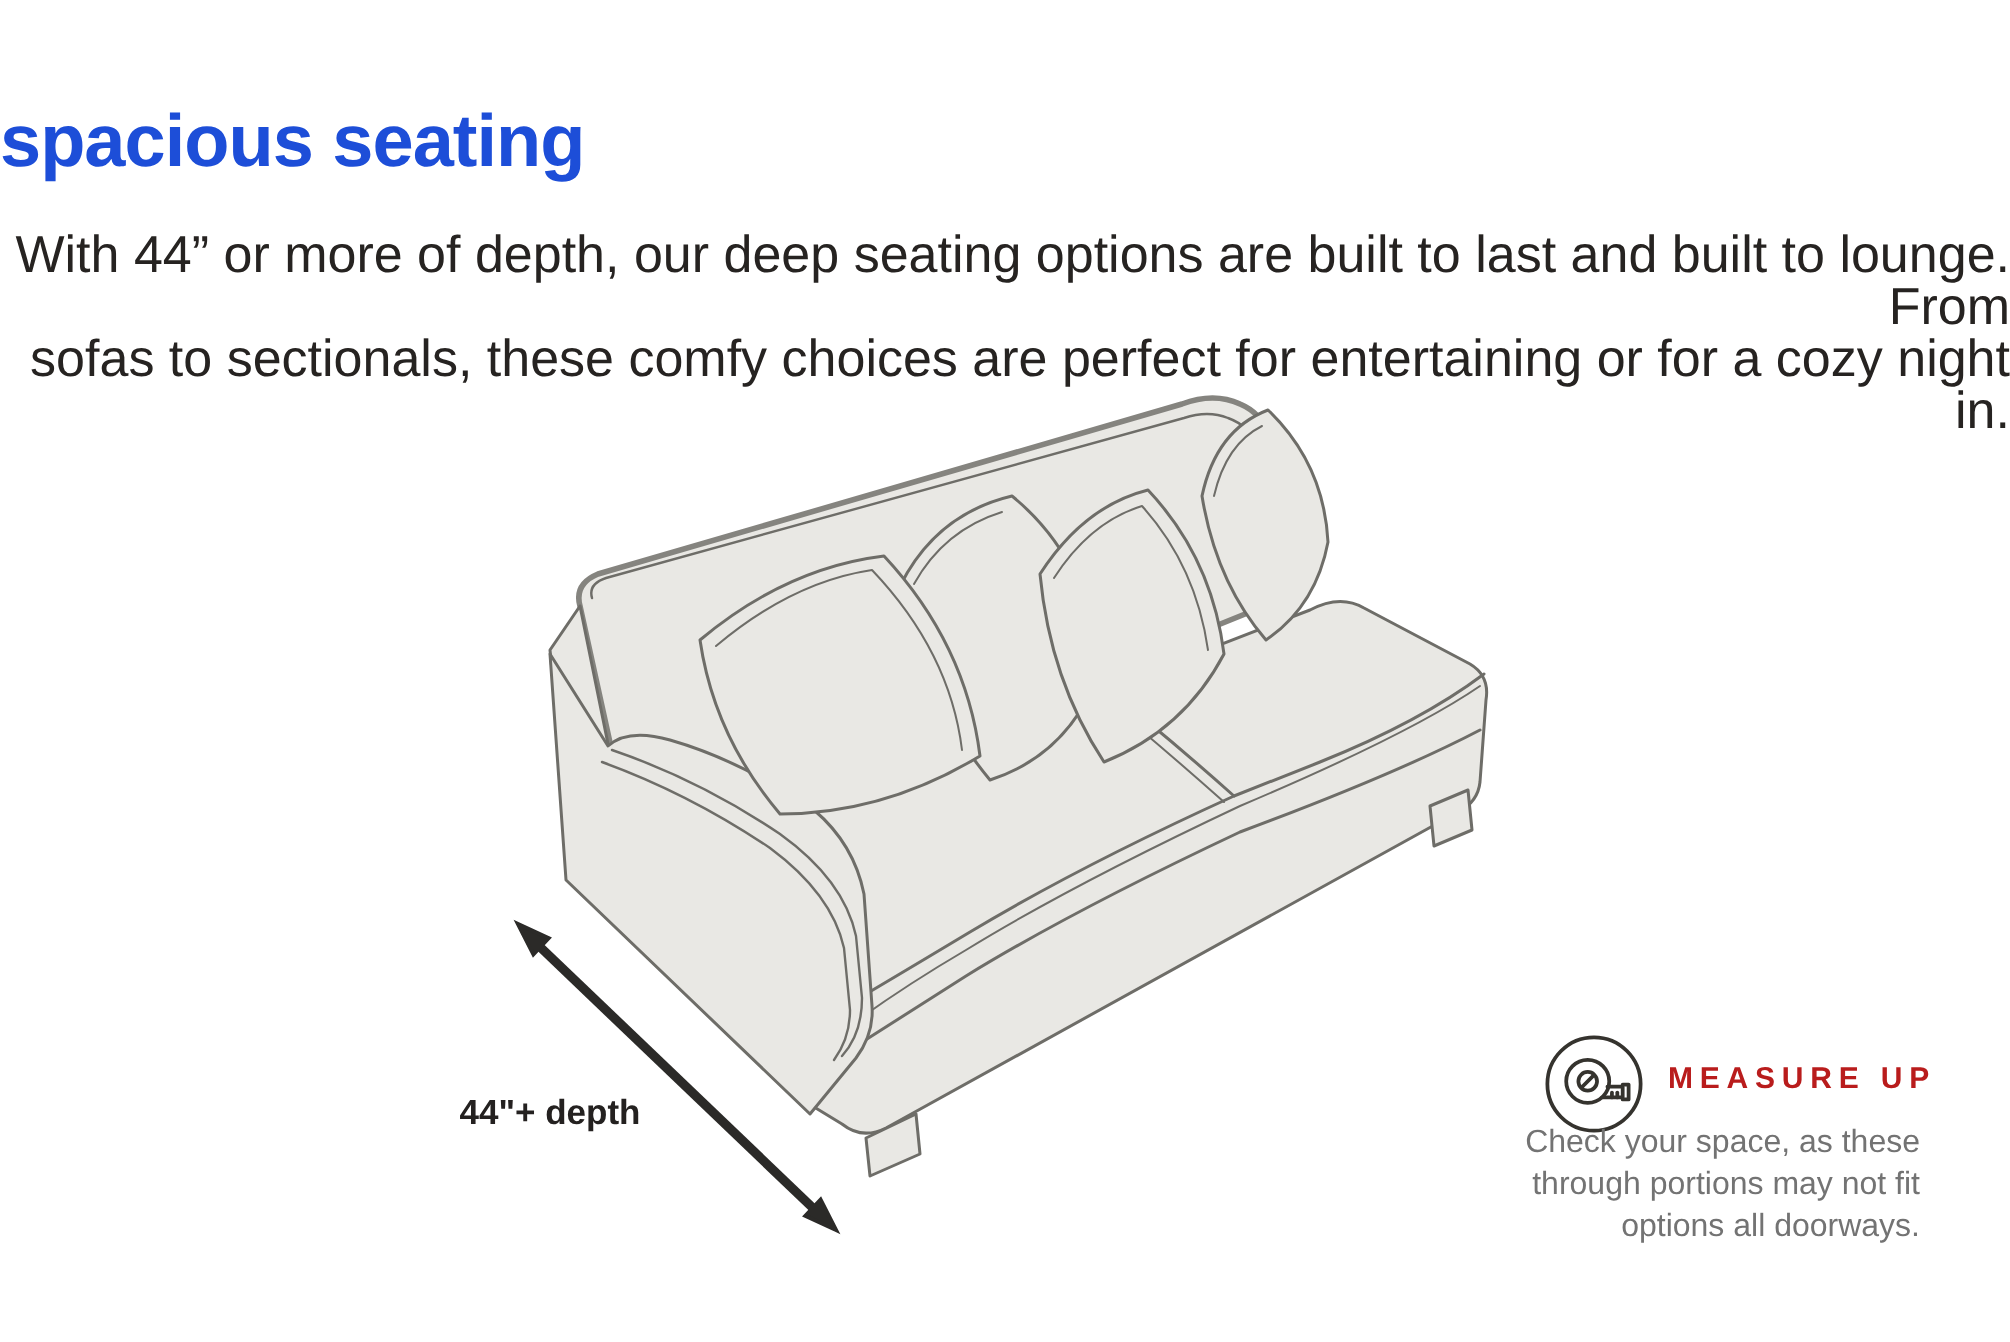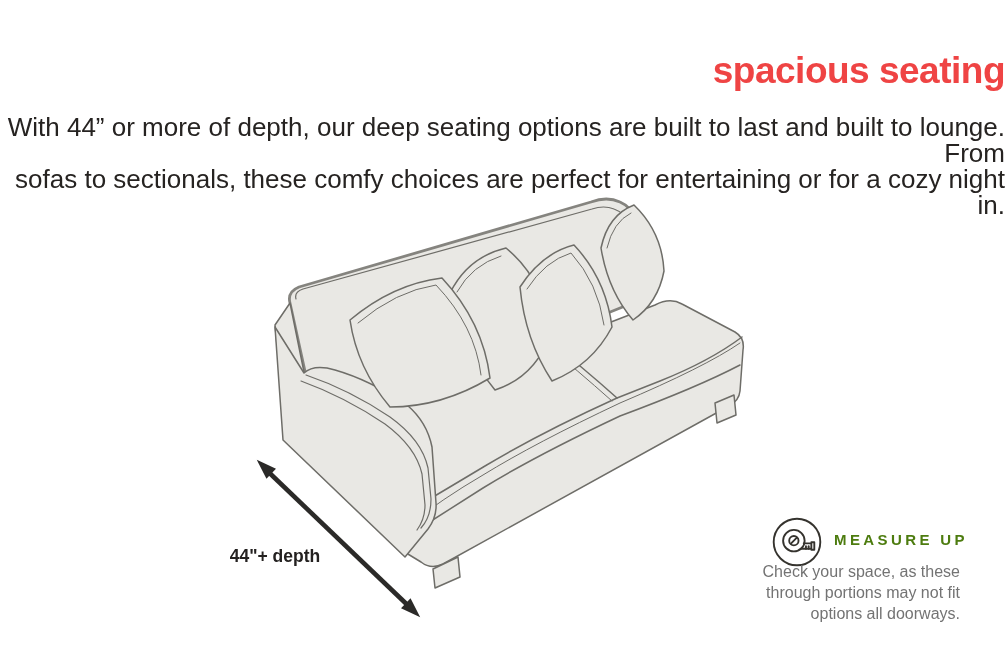--- a/index.html
+++ b/index.html
@@ -4,36 +4,36 @@
 <style>
   html,body{margin:0;padding:0;}
   body{
     width:1005px;height:671px;position:relative;overflow:hidden;
     background:#ffffff;
     font-family:"Liberation Sans","DejaVu Sans",sans-serif;
     color:#262321;
   }
   .page-title{
     position:absolute;top:50px;left:0;width:100%;
-    text-align:right;font-size:37px;font-weight:bold;color:#ef4444;
+    text-align:left;font-size:37px;font-weight:bold;color:#1d4ed8;
     letter-spacing:-0.5px;
   }
   .intro{
     position:absolute;top:114px;left:0;width:100%;
     text-align:right;font-size:26px;line-height:26px;color:#262321;
   }
   .sofa-wrap{position:absolute;left:200px;top:185px;width:580px;height:470px;}
   .depth-label{
     position:absolute;left:220px;top:546px;width:110px;
     text-align:center;font-size:17.5px;font-weight:bold;color:#242120;
   }
   .measure-icon{position:absolute;left:771px;top:516px;width:52px;height:52px;}
   .measure-heading{
     position:absolute;left:834px;top:531px;
-    font-size:15px;font-weight:bold;letter-spacing:3.4px;color:#4d7c0f;
+    font-size:15px;font-weight:bold;letter-spacing:3.4px;color:#b91c1c;
     white-space:nowrap;
   }
   .measure-note{
     position:absolute;left:750px;top:561px;width:210px;
     text-align:right;font-size:16px;line-height:21px;color:#737373;
   }
   svg{display:block;}
 </style>
 </head>
 <body>

